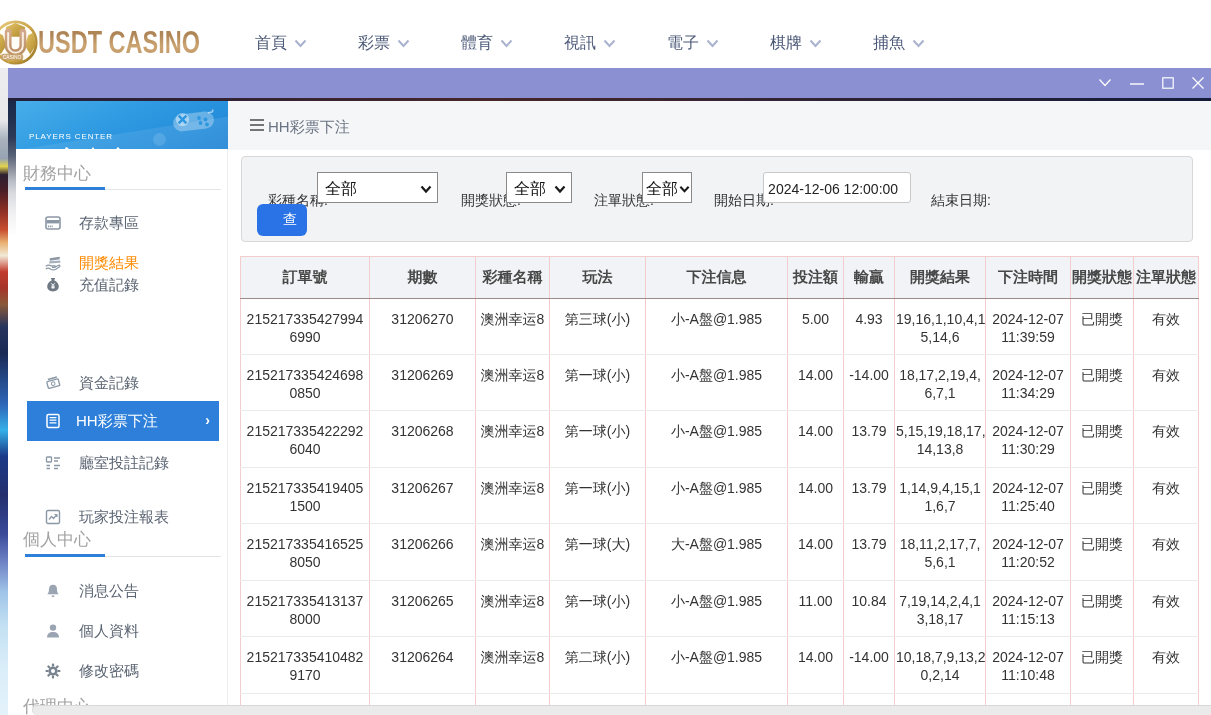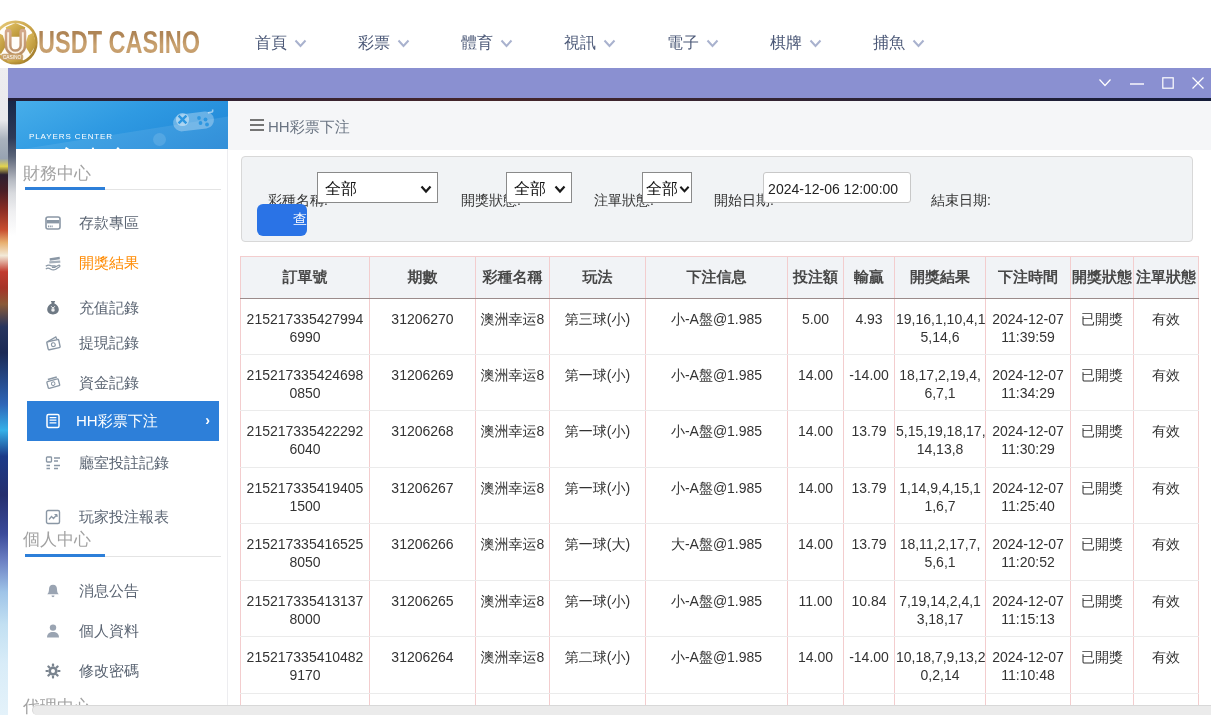--- a/index.html
+++ b/index.html
@@ -70,21 +70,21 @@
 .flabel { position:absolute; top:35px; font-size:14px; color:#333;margin-left:16px; }
 .fsel .txt { font-size:16px; }
 .fsel { position:absolute; top:14.9px; height:30.6px; background:#fff; border:1px solid #8a8a8a;
   border-radius:0; font-size:16px; color:#111; }
 .fsel .txt { position:absolute; left:7px; top:6px; }
 .fsel svg { position:absolute; right:5px; top:10px; }
 .finput { position:absolute; top:14.9px; height:30.6px; background:#fff; border:1px solid #c8c8c8;
   border-radius:3px; font-size:14px; color:#222; }
 .finput .txt { position:absolute; left:4.5px; top:8px; }
 #qbtn { position:absolute; left:15px; top:46.9px; width:50px; height:31.5px; background:#2a73e6;
-  border-radius:6px; color:#fff; font-size:14px; text-align:right; line-height:31px;padding-left:26px; }
+  border-radius:6px; color:#fff; font-size:14px; text-align:left; line-height:31px;padding-left:26px; }
 
 
 #btable { position:absolute; left:12px; top:155px; width:959px; border-collapse:collapse; table-layout:fixed; background:#fff; }
 #btable th { background:#f1f3f6; border:1px solid #f3cdce; border-bottom:1px solid #9b8b8b;
   font-size:15px; color:#474747; font-weight:bold; height:41.5px; padding:0; }
 #btable td { border:1px solid; border-color:#ebebeb #f3cdce; font-size:14px; color:#333;
   text-align:center; vertical-align:top; height:56.45px; padding:11px 1px 0; line-height:18.1px; }
 #btable tr.partial td { border-bottom:none; }
 
 
@@ -200,36 +200,26 @@
     <div class="mitem" style="top:142px; color:#ff8a00;">
       <svg class="mico" viewBox="0 0 16 16">
           <g fill="#8a97a5">
             <path d="M4.6 3.2 L14.6 1.8 L14.9 4.3 L4.9 5.7 Z"></path>
             <path d="M4.2 6.3 L15.2 5.5 L15.4 7.8 L4.4 8.6 Z" opacity="0.75"></path>
           </g>
           <path d="M0.8 11.3 C2.8 9.7 4.6 9.7 6.4 10.9 L9.8 10.9 C10.7 10.9 10.7 12.3 9.8 12.3 L6.9 12.3 M9.8 12.3 L13.6 10.3 C14.6 9.8 15.4 11.1 14.5 11.8 L10.8 14.2 C9.3 15.1 6.9 14.9 5.4 13.9 C3.7 12.9 2.1 13.1 0.8 13.9" fill="none" stroke="#8a97a5" stroke-width="1.2"></path>
         </svg>
       <span class="mtxt">開獎結果</span>
     </div>
-    <div class="mitem" style="top:187px">
+    <div class="mitem" style="top:164px">
       <svg class="mico" viewBox="0 0 16 16">
           <path d="M5.8 1.1 L10.2 1.1 L9.2 3.3 C12.2 4.7 13.8 7.1 13.8 9.6 C13.8 12.8 11.1 14.4 8 14.4 C4.9 14.4 2.2 12.8 2.2 9.6 C2.2 7.1 3.8 4.7 6.8 3.3 Z" fill="#6e7984"></path>
           <path d="M6.2 6.3 L8 8.2 L9.8 6.3 M8 8.2 L8 11.8 M6.3 9.2 L9.7 9.2 M6.3 10.7 L9.7 10.7" stroke="#fff" stroke-width="1" fill="none"></path>
         </svg>
       <span class="mtxt">充值記錄</span>
-    </div>
-    <div class="mitem" style="top:222px">
-      <svg class="mico" viewBox="0 0 16 16">
-          <g transform="rotate(-12 8 8)" fill="none" stroke="#8a97a5">
-            <path d="M3.2 5.6 L12 2.6 L12.6 5.4" stroke-width="1.3"></path>
-            <rect x="2" y="5.6" width="12.2" height="8.2" rx="1" stroke-width="1.4"></rect>
-            <circle cx="8" cy="9.7" r="1.9" stroke-width="1.1"></circle>
-          </g>
-        </svg>
-      <span class="mtxt">提現記錄</span>
     </div>
     <div class="mitem" style="top:262px">
       <svg class="mico" viewBox="0 0 16 16">
           <g transform="rotate(-15 8 8)" fill="none" stroke="#8a97a5">
             <rect x="2.2" y="5.2" width="11.8" height="7" rx="0.8" stroke-width="1.3"></rect>
             <path d="M4 3.2 L13.2 3.2" stroke-width="1.6"></path>
             <circle cx="8" cy="8.7" r="1.8" stroke-width="1"></circle>
           </g>
         </svg>
       <span class="mtxt">資金記錄</span>

